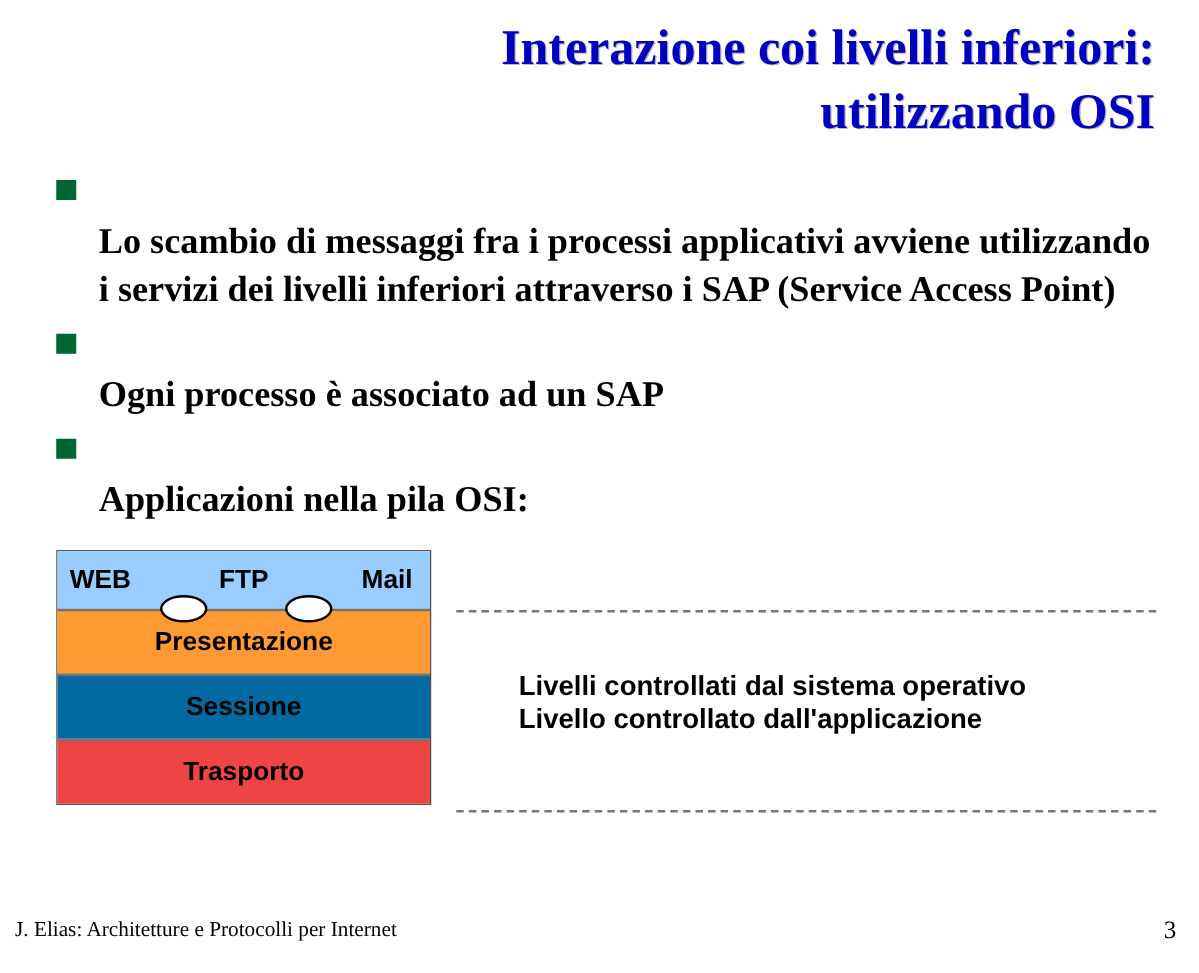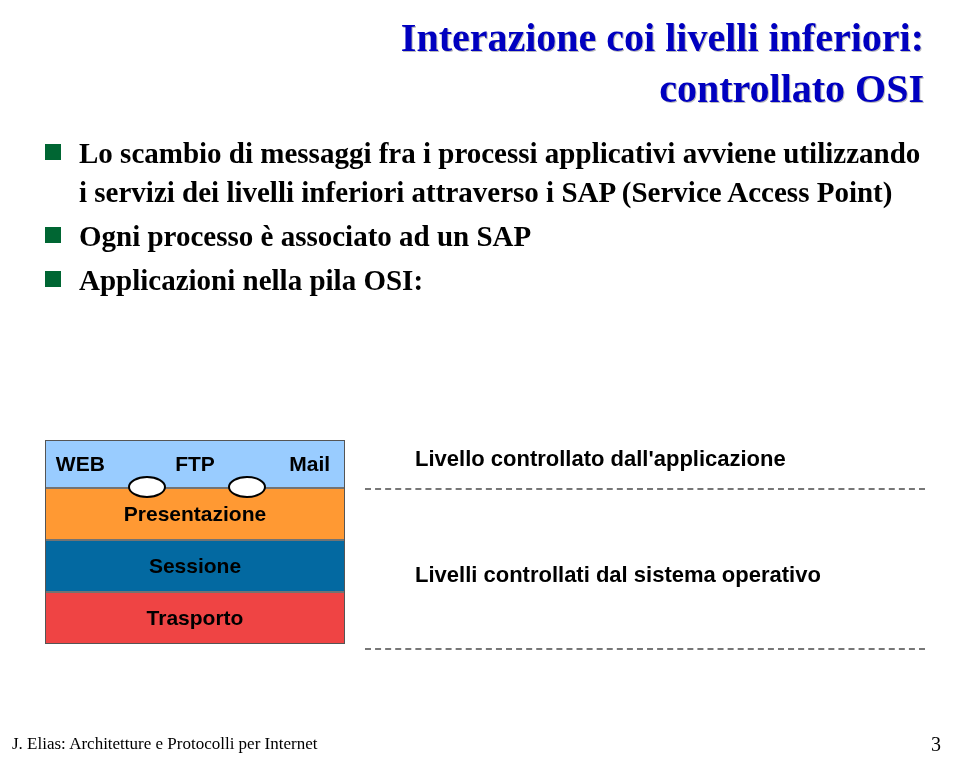--- a/index.html
+++ b/index.html
@@ -41,20 +41,21 @@
     background: #006633;
     flex: 0 0 16px;
     margin-top: 10px;
     margin-right: 18px;
   }
   .bullet-text {
     font-size: 29px;
     font-weight: bold;
     color: #000;
     line-height: 1.32;
+    margin-top: 40px;
   }
 
   .diagram-area {
     position: absolute;
     left: 45px;
     top: 440px;
     width: 870px;
     height: 260px;
   }
 
@@ -149,21 +150,21 @@
     font-size: 20px;
     color: #000;
   }
 </style>
 </head>
 <body>
 
 <div class="slide">
 
   <div class="title-line">Interazione coi livelli inferiori:</div>
-  <div class="title-line">controllato OSI</div>
+  <div class="title-line">utilizzando OSI</div>
 
   <div class="bullets">
     <div class="bullet-row">
       <div class="bullet-box"></div>
       <div class="bullet-text">Lo scambio di messaggi fra i processi applicativi avviene utilizzando i servizi dei livelli inferiori attraverso i SAP (Service Access Point)</div>
     </div>
     <div class="bullet-row">
       <div class="bullet-box"></div>
       <div class="bullet-text">Ogni processo è associato ad un  SAP</div>
     </div>
@@ -187,22 +188,22 @@
       </div>
       <div class="layer pres">Presentazione</div>
       <div class="layer sess">Sessione</div>
       <div class="layer tras">Trasporto</div>
     </div>
 
     <div class="dashed d1"></div>
     <div class="dashed d2"></div>
 
     <div class="right-labels">
+      <div class="rlabel op">Livelli controllati dal sistema operativo</div>
       <div class="rlabel">Livello controllato dall'applicazione</div>
-      <div class="rlabel op">Livelli controllati dal sistema operativo</div>
     </div>
 
   </div>
 
   <div class="footer">J. Elias: Architetture e Protocolli per Internet</div>
   <div class="pagenum">3</div>
 
 </div>
 
 </body></html>

